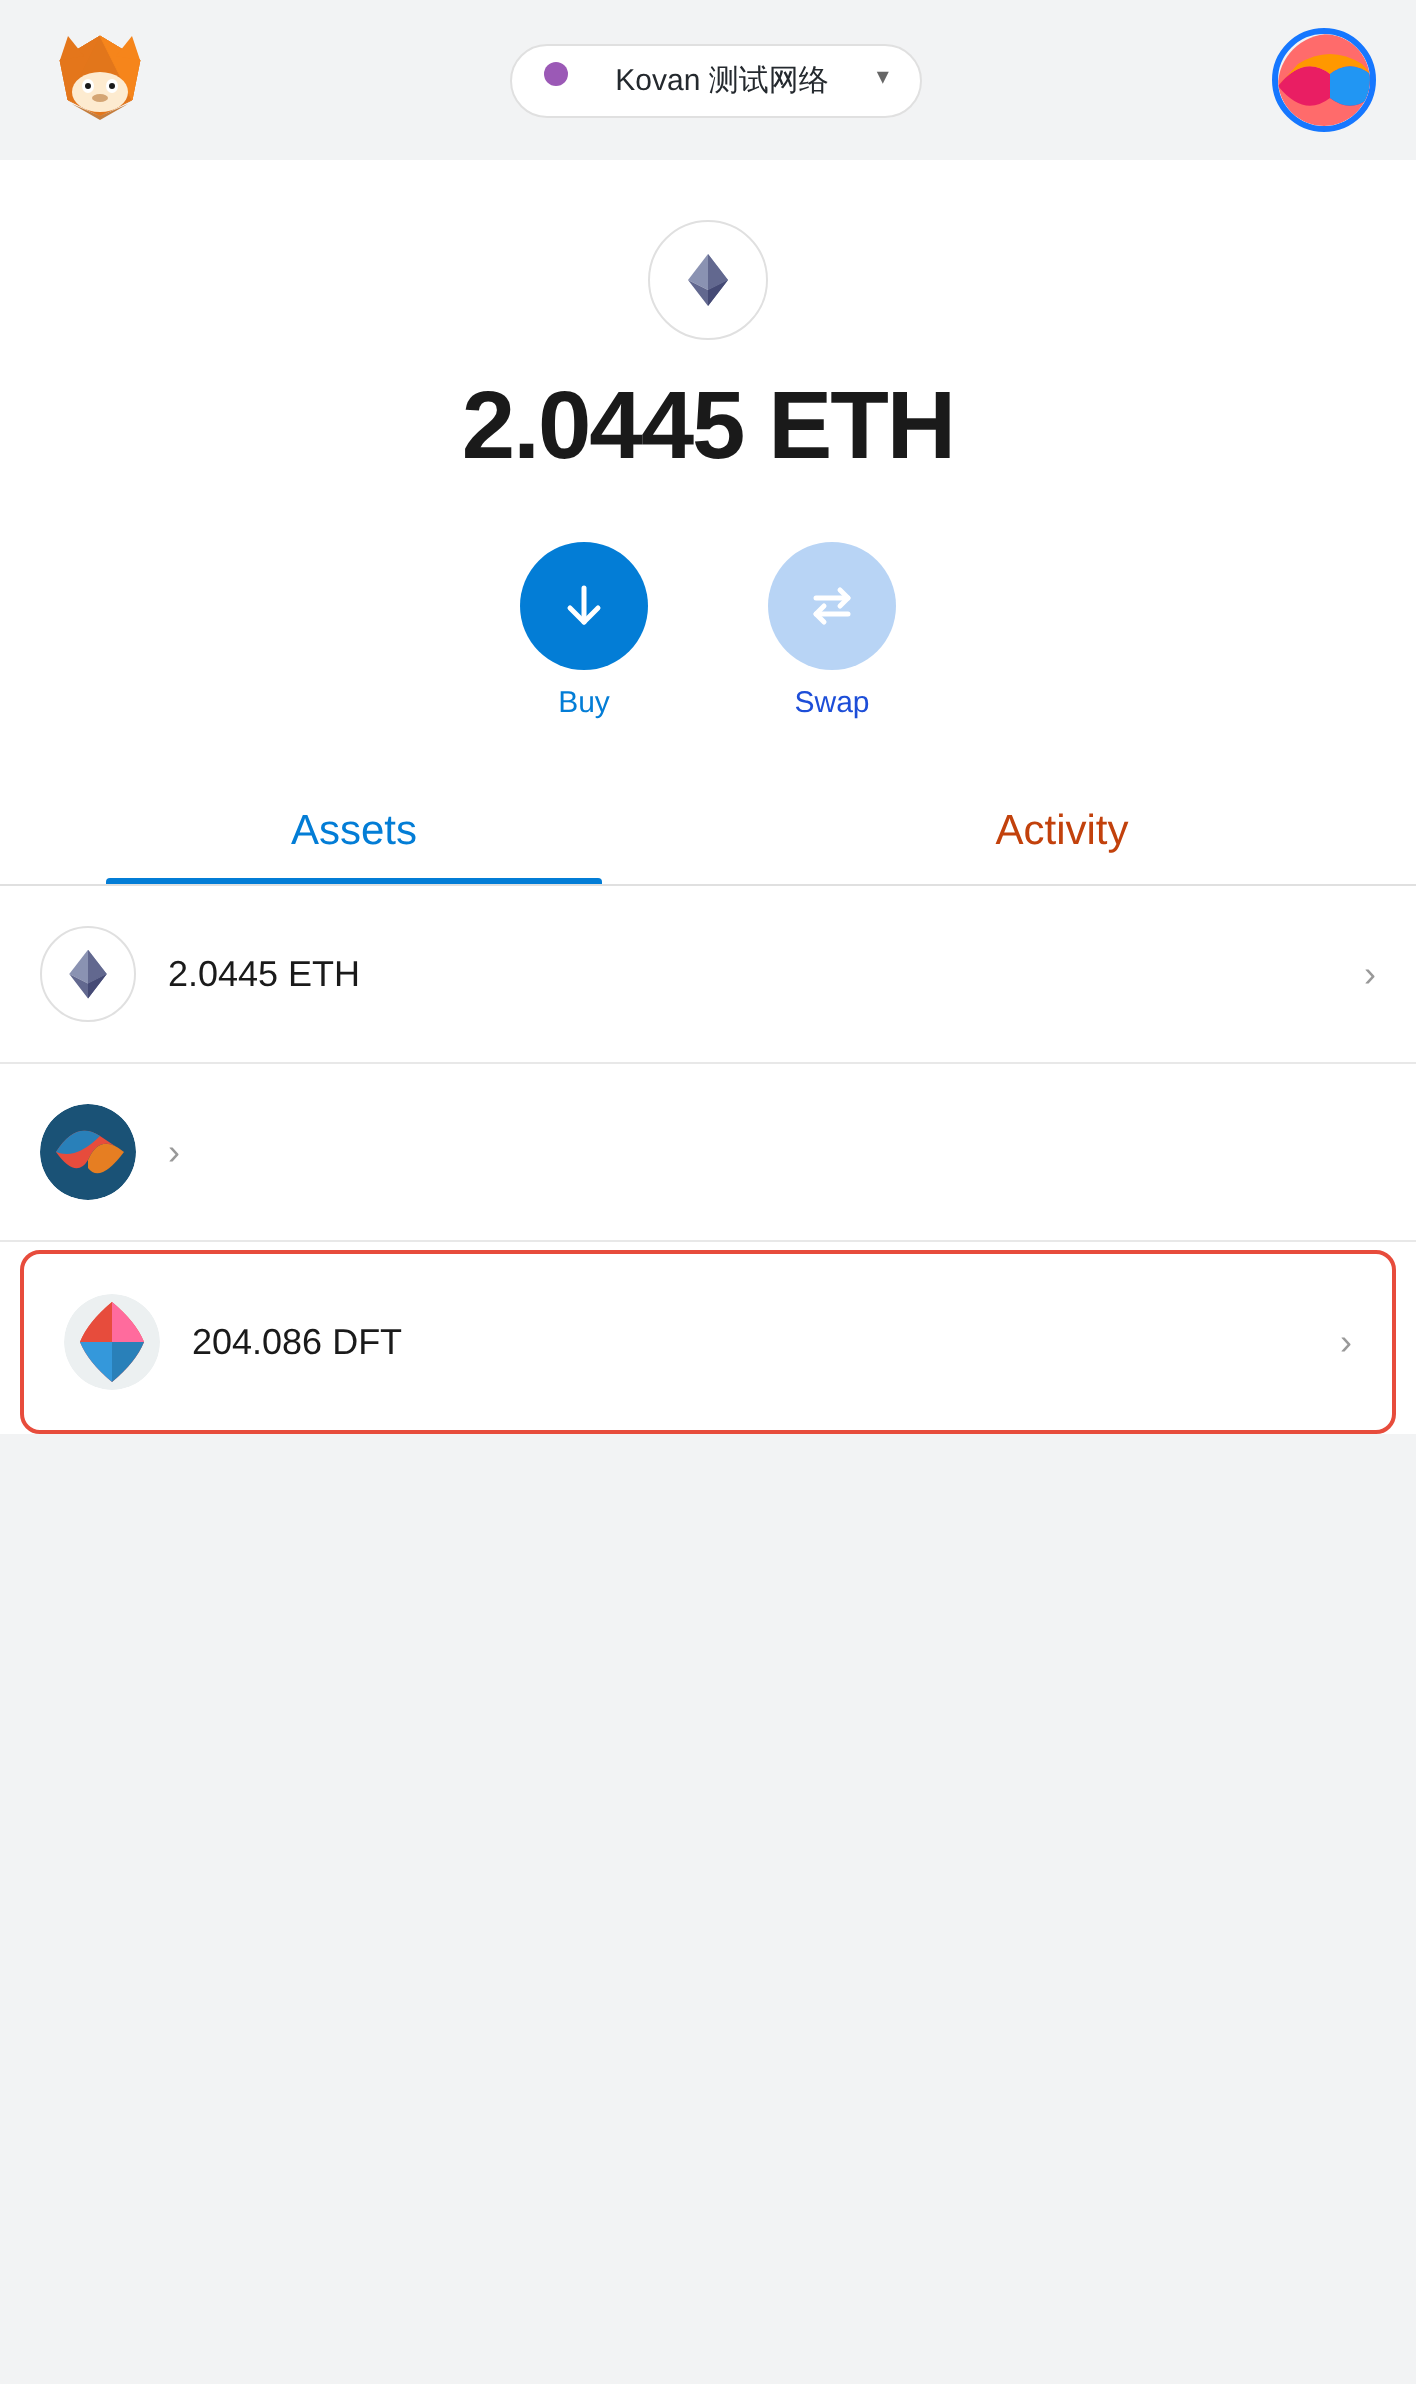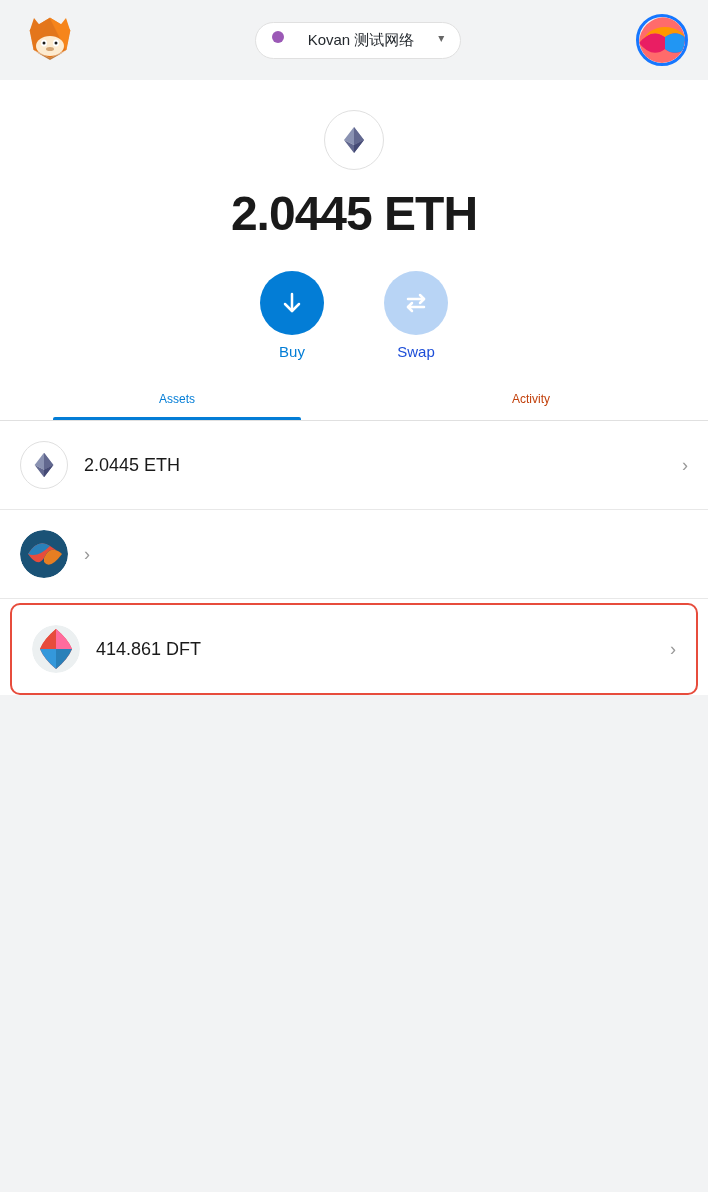--- a/index.html
+++ b/index.html
@@ -111,21 +111,21 @@
       font-weight: 700;
       color: #1a1a1a;
       letter-spacing: -1px;
     }
 
     
     .action-buttons {
       display: flex;
       justify-content: center;
       gap: 60px;
-      margin-bottom: 18px;
+      margin-bottom: 30px;
     }
 
     .action-item {
       display: flex;
       flex-direction: column;
       align-items: center;
       gap: 8px;
       cursor: pointer;
     }
 
@@ -162,21 +162,21 @@
     .tabs-container {
       display: flex;
       border-bottom: 1px solid #e0e0e0;
       margin-bottom: 0;
     }
 
     .tab {
       flex: 1;
       text-align: center;
       padding: 14px 0;
-      font-size: 12px;
+      font-size: 21px;
       cursor: pointer;
       position: relative;
     }
 
     .tab.active {
       color: #037dd6;
       font-weight: 500;
     }
 
     .tab.active::after {
@@ -368,19 +368,19 @@
         <div class="asset-icon">
           <svg width="48" height="48" viewBox="0 0 48 48">
             <circle cx="24" cy="24" r="24" fill="#ecf0f1"></circle>
             <path d="M24 4 Q36 14 40 24 Q36 34 24 44 Q12 34 8 24 Q12 14 24 4Z" fill="#e74c3c"></path>
             <path d="M24 4 Q36 14 40 24 L24 24Z" fill="#ff6b9d"></path>
             <path d="M40 24 Q36 34 24 44 L24 24Z" fill="#2980b9"></path>
             <path d="M24 44 Q12 34 8 24 L24 24Z" fill="#3498db"></path>
             <path d="M8 24 Q12 14 24 4 L24 24Z" fill="#e74c3c"></path>
           </svg>
         </div>
-        <span class="asset-amount">414.861 DFT</span>
+        <span class="asset-amount">204.086 DFT</span>
         <span class="chevron-right">›</span>
       </div>
     </div>
 
   </div>
 </div>
 
 </body></html>

